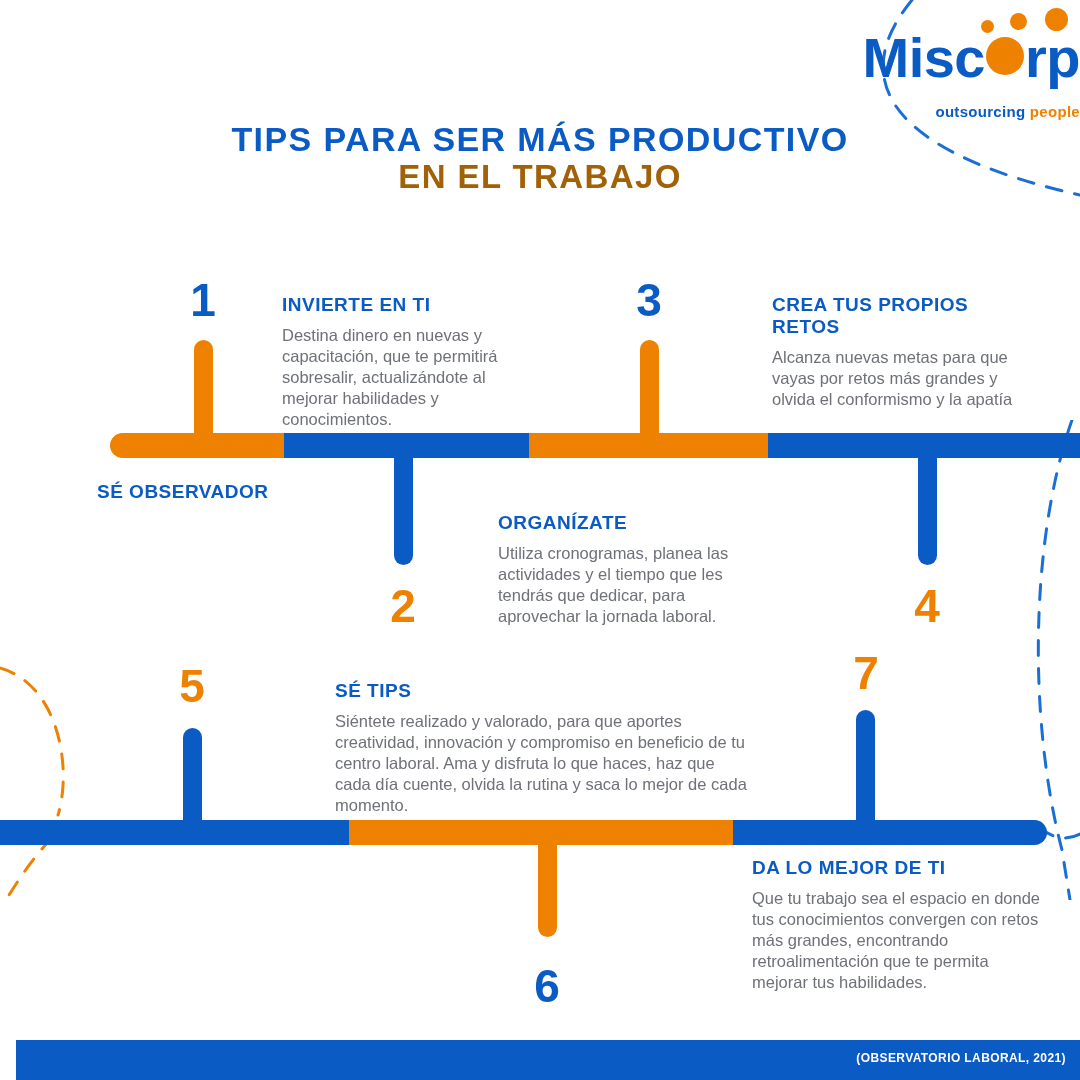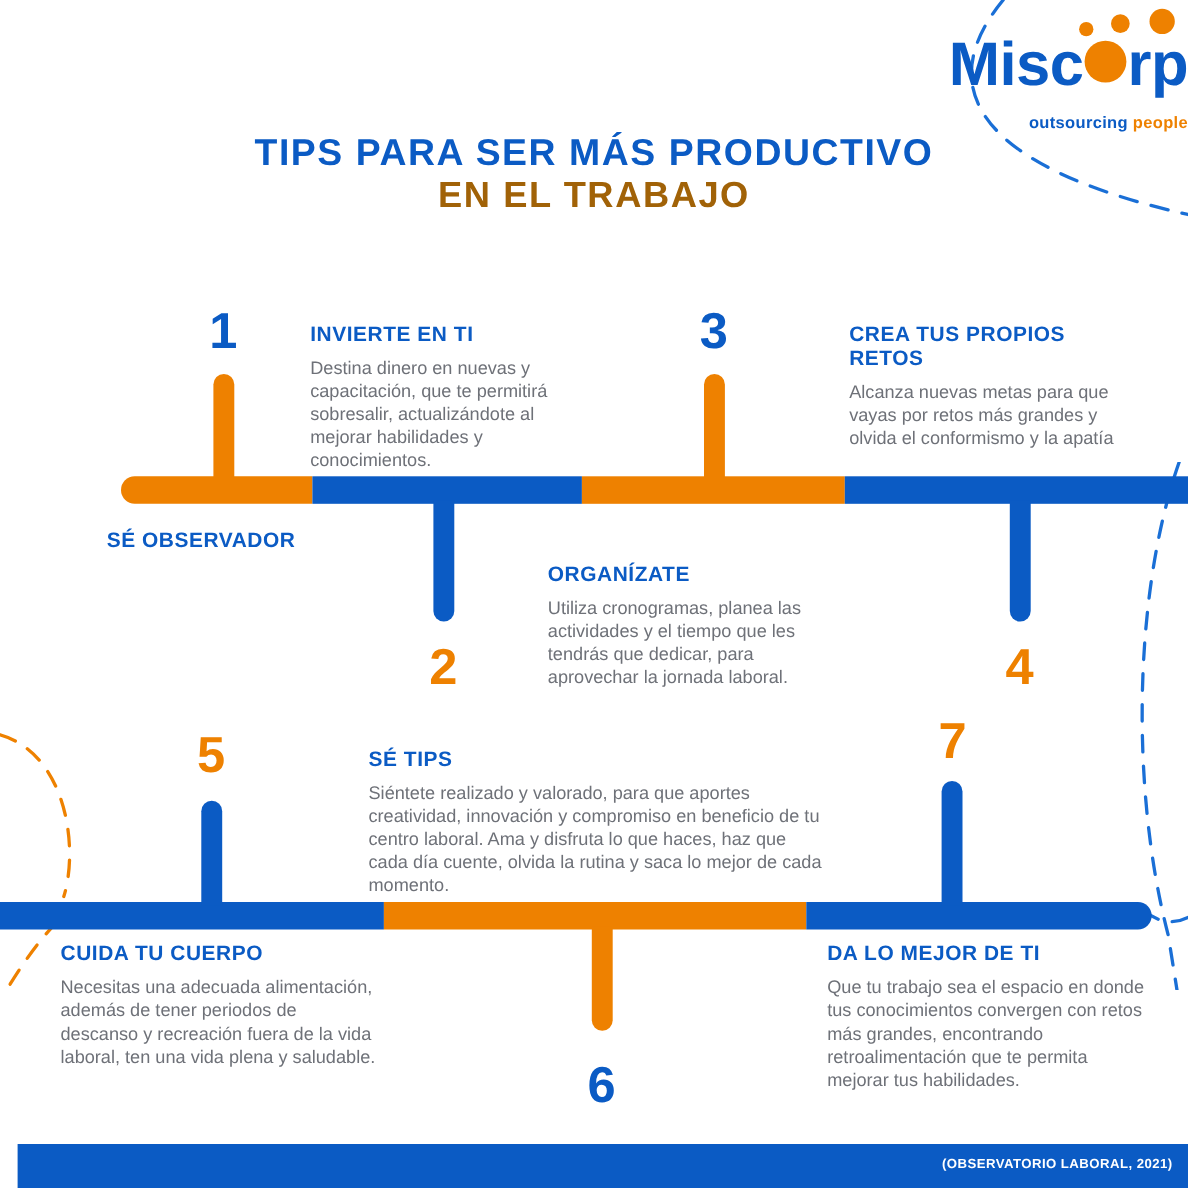--- a/index.html
+++ b/index.html
@@ -241,24 +241,20 @@
   <div class="tip" style="left:498px; top:469px; width:263px;margin-top:43px;">
     <div class="tip-title">ORGANÍZATE</div>
     <div class="tip-body">Utiliza cronogramas, planea las actividades y el tiempo que les tendrás que dedicar, para aprovechar la jornada laboral.</div>
   </div>
 
   <div class="tip" style="left:335px; top:680px; width:412px;">
     <div class="tip-title">SÉ TIPS</div>
     <div class="tip-body">Siéntete realizado y valorado, para que aportes creatividad, innovación y compromiso en beneficio de tu centro laboral. Ama y disfruta lo que haces, haz que cada día cuente, olvida la rutina y saca lo mejor de cada momento.</div>
   </div>
 
-  <div class="tip" style="left:55px; top:857px; width:287px;">
-    <div class="tip-title">CUIDA TU CUERPO</div>
-    <div class="tip-body">Necesitas una adecuada alimentación, además de tener periodos de descanso y recreación fuera de la vida laboral, ten una vida plena y saludable.</div>
-  </div>
 
   <div class="tip" style="left:752px; top:857px; width:292px;">
     <div class="tip-title">DA LO MEJOR DE TI</div>
     <div class="tip-body">Que tu trabajo sea el espacio en donde tus conocimientos convergen con retos más grandes, encontrando retroalimentación que te permita mejorar tus habilidades.</div>
   </div>
 
   <div id="footer">
     <div id="footer-text">(OBSERVATORIO LABORAL, 2021)</div>
   </div>
 

